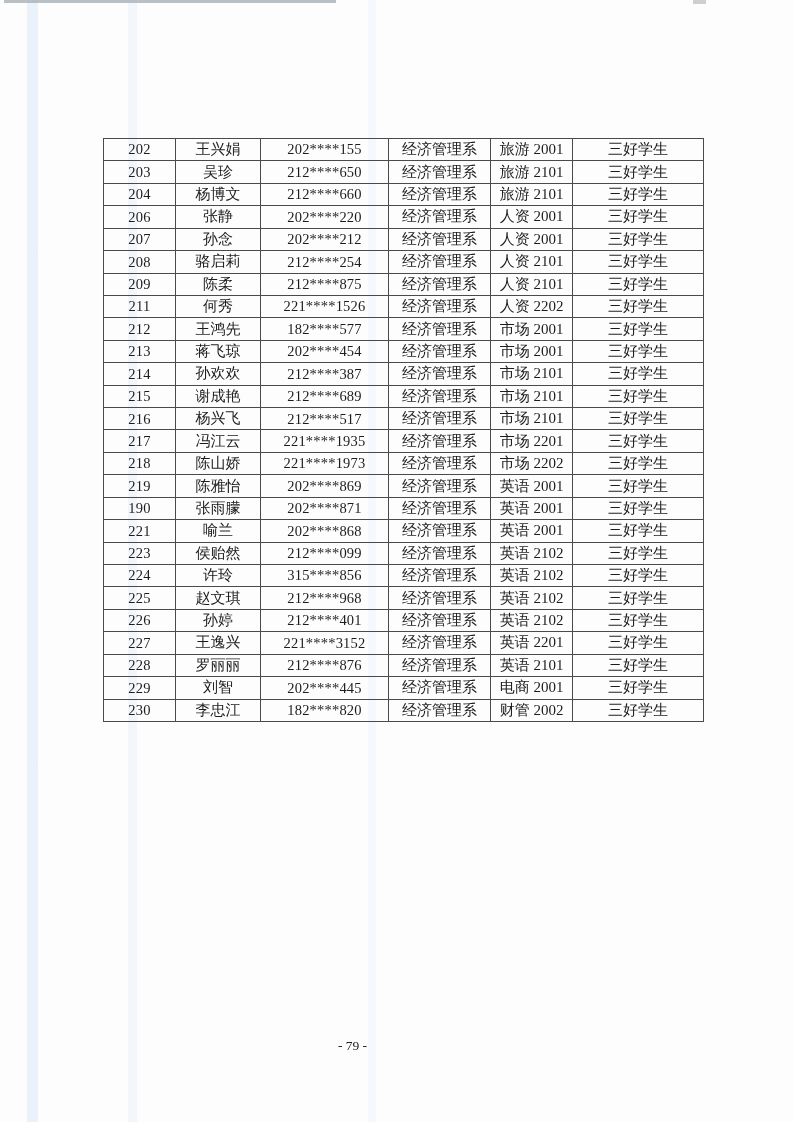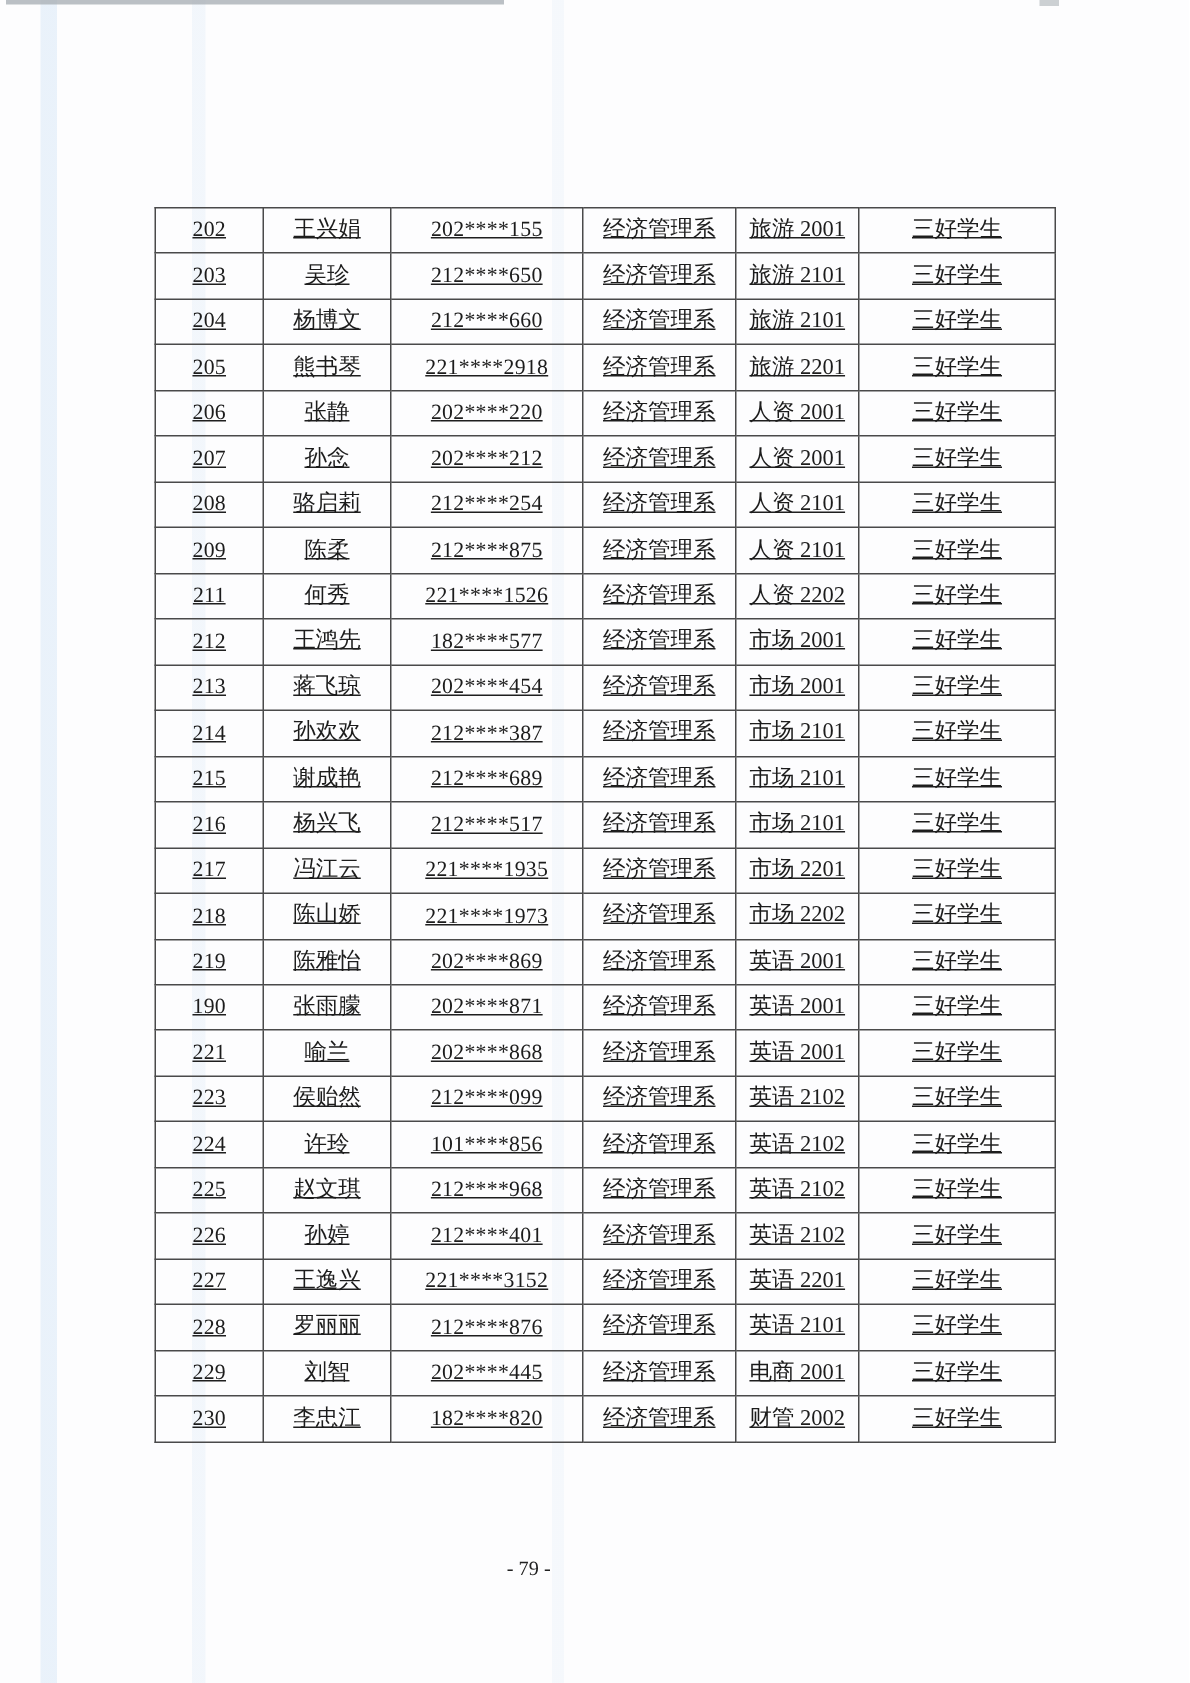--- a/index.html
+++ b/index.html
@@ -41,24 +41,23 @@
     width: 13px;
     height: 4px;
     background: #b7bcc1;
     opacity: 0.7;
   }
   .awards-table {
     position: absolute;
     left: 103px;
     top: 138px;
     width: 600px;
-    height: 824px;
+    height: 584px;
     border-collapse: collapse;
     table-layout: fixed;
-    text-decoration: underline;
   }
   .awards-table td {
     border: 1px solid #4a4a4a;
     text-align: center;
     vertical-align: middle;
     font-size: 15px;
     line-height: 1;
     padding: 0;
     white-space: nowrap;
     overflow: hidden;
@@ -115,28 +114,20 @@
         </tr>
         <tr>
           <td class="c-no">204</td>
           <td class="c-name">杨博文</td>
           <td class="c-id">212****660</td>
           <td class="c-dept">经济管理系</td>
           <td class="c-class">旅游 2101</td>
           <td class="c-award">三好学生</td>
         </tr>
         <tr>
-          <td class="c-no">205</td>
-          <td class="c-name">熊书琴</td>
-          <td class="c-id">221****2918</td>
-          <td class="c-dept">经济管理系</td>
-          <td class="c-class">旅游 2201</td>
-          <td class="c-award">三好学生</td>
-        </tr>
-        <tr>
           <td class="c-no">206</td>
           <td class="c-name">张静</td>
           <td class="c-id">202****220</td>
           <td class="c-dept">经济管理系</td>
           <td class="c-class">人资 2001</td>
           <td class="c-award">三好学生</td>
         </tr>
         <tr>
           <td class="c-no">207</td>
           <td class="c-name">孙念</td>
@@ -253,21 +244,21 @@
           <td class="c-no">223</td>
           <td class="c-name">侯贻然</td>
           <td class="c-id">212****099</td>
           <td class="c-dept">经济管理系</td>
           <td class="c-class">英语 2102</td>
           <td class="c-award">三好学生</td>
         </tr>
         <tr>
           <td class="c-no">224</td>
           <td class="c-name">许玲</td>
-          <td class="c-id">101****856</td>
+          <td class="c-id">315****856</td>
           <td class="c-dept">经济管理系</td>
           <td class="c-class">英语 2102</td>
           <td class="c-award">三好学生</td>
         </tr>
         <tr>
           <td class="c-no">225</td>
           <td class="c-name">赵文琪</td>
           <td class="c-id">212****968</td>
           <td class="c-dept">经济管理系</td>
           <td class="c-class">英语 2102</td>

